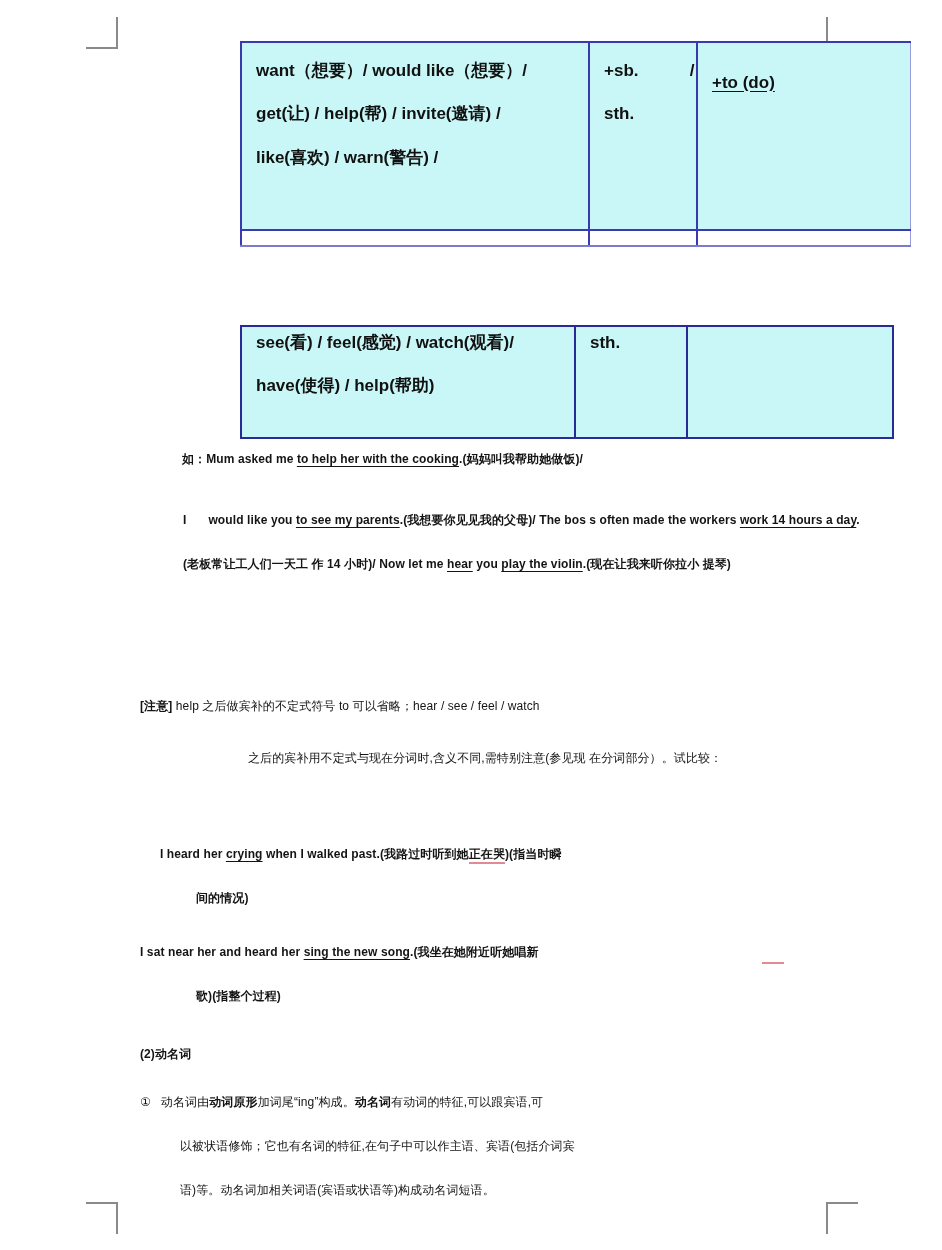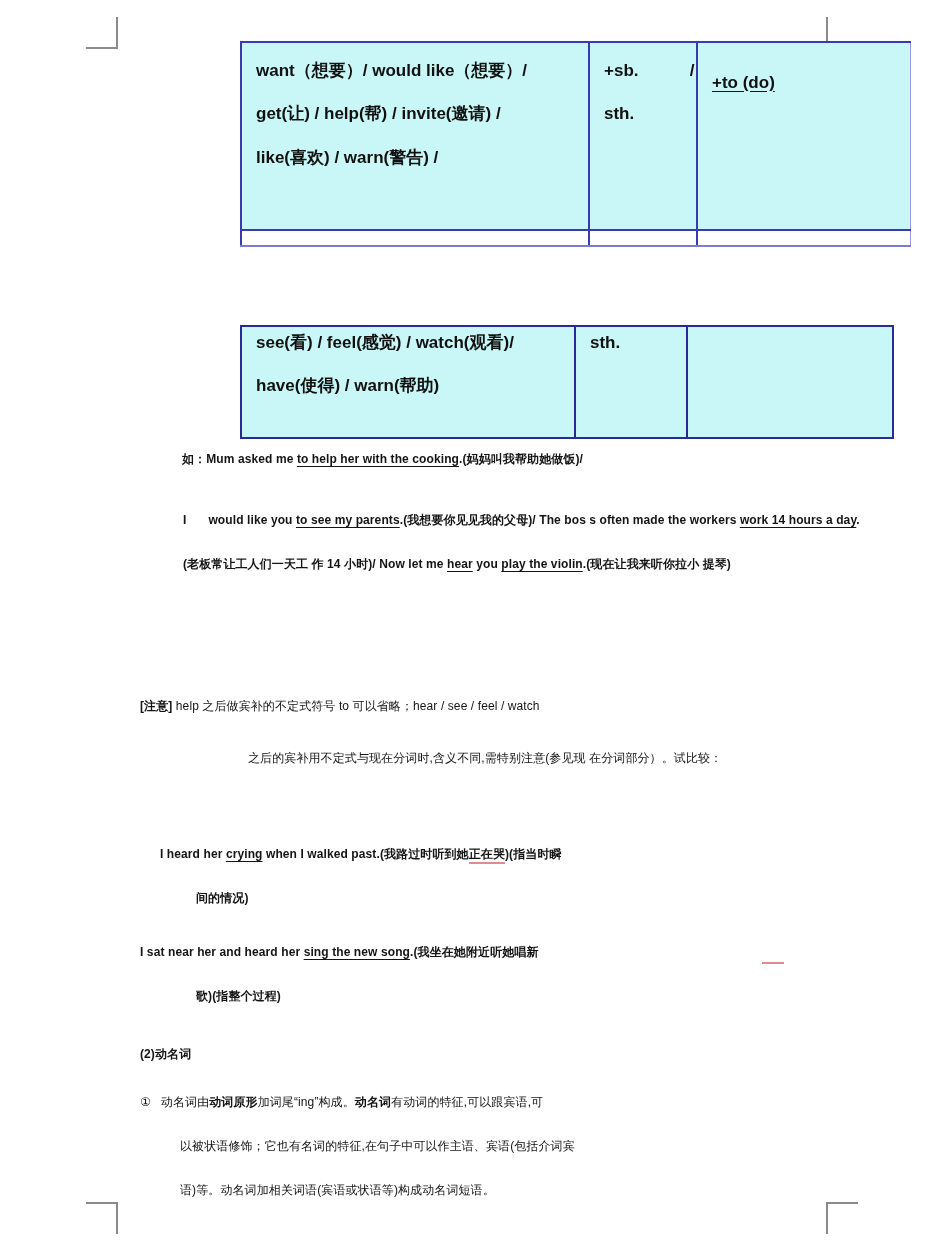--- a/index.html
+++ b/index.html
@@ -175,21 +175,21 @@
     <td class="c3"></td>
   </tr>
 </tbody>
   </table>
 
 <table class="gtable t2">
   <tbody>
       <tr>
     <td class="c1">
       <span class="cellline">see(看) / feel(感觉) / watch(观看)/</span>
-      <span class="cellline sp">have(使得) / warn(帮助)</span>
+      <span class="cellline sp">have(使得) / help(帮助)</span>
     </td>
     <td class="c2">
       <span class="cellline">sth.</span>
     </td>
     <td class="c3">
       <span class="cellline"></span>
     </td>
   </tr>
 </tbody>
   </table>

